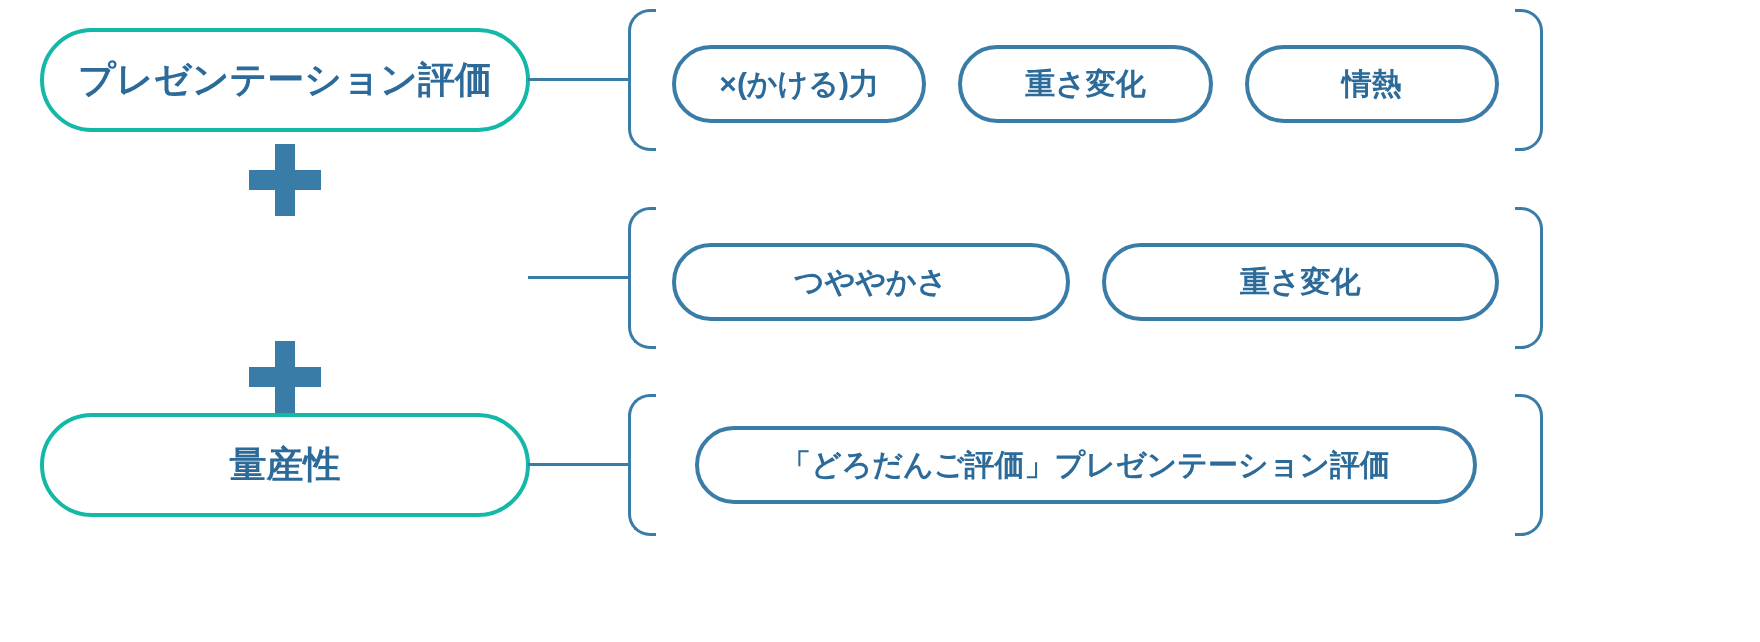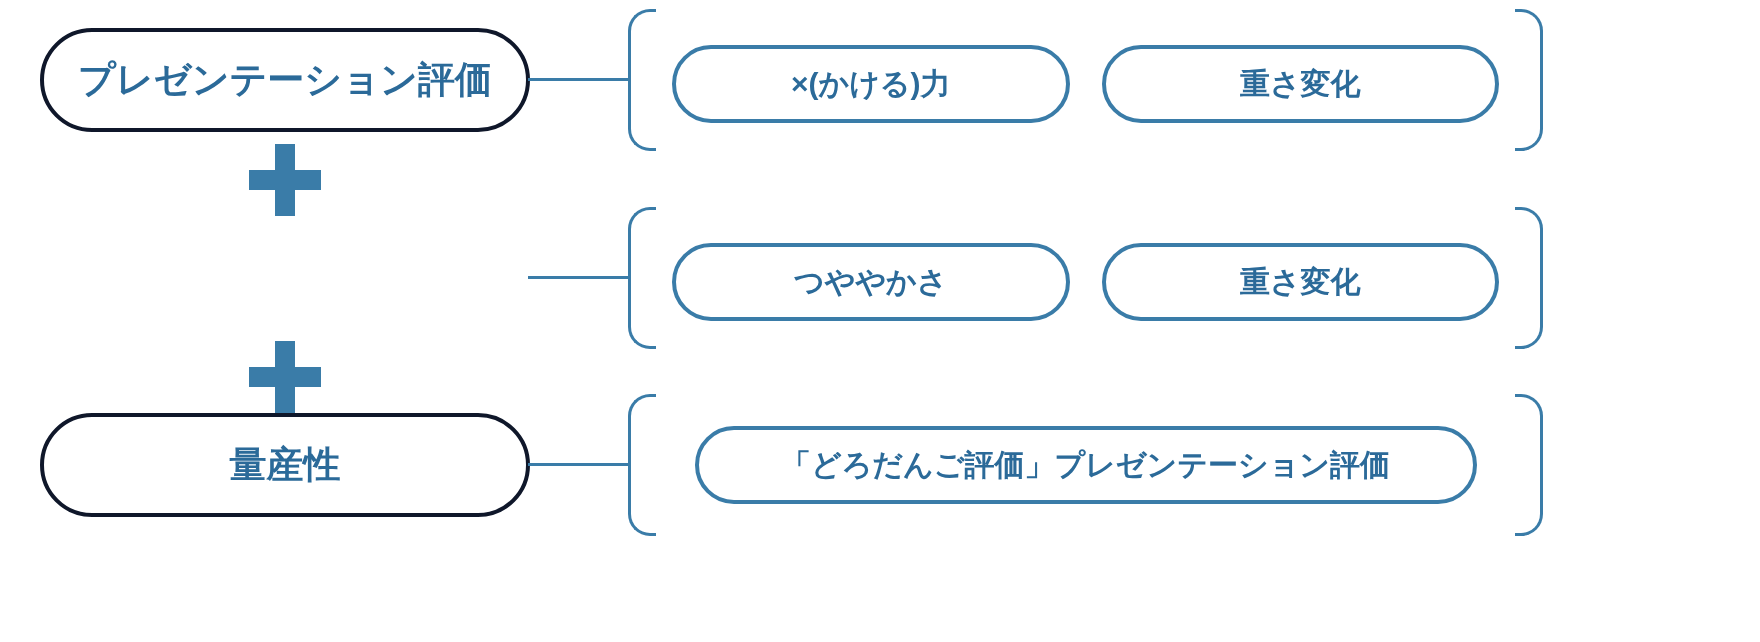--- a/index.html
+++ b/index.html
@@ -24,21 +24,21 @@
   .row-1 { top: 9px; }
   .row-2 { top: 207px; }
   .row-3 { top: 394px; }
 
   .left-pill {
     position: absolute;
     left: 40px;
     top: 19px;
     width: 490px;
     height: 104px;
-    border: 4px solid #0f172a;
+    border: 4px solid #14b8a6;
     border-radius: 60px;
     box-sizing: border-box;
     display: flex;
     align-items: center;
     justify-content: center;
   }
   .left-pill span {
     font-size: 37px;
     font-weight: 700;
     color: #2b6a99;
@@ -154,20 +154,23 @@
     <div class="connector"></div>
     <div class="bracket-group">
       <div class="bracket left"></div>
       <div class="bracket right"></div>
       <div class="items">
         <div class="item-pill">
           <span>×(かける)力</span>
         </div>
         <div class="item-pill">
           <span>重さ変化</span>
+        </div>
+        <div class="item-pill">
+          <span>情熱</span>
         </div>
       </div>
     </div>
   </div>
 
   <div class="plus plus-1">
     <div class="bar-h"></div>
     <div class="bar-v"></div>
   </div>
 

